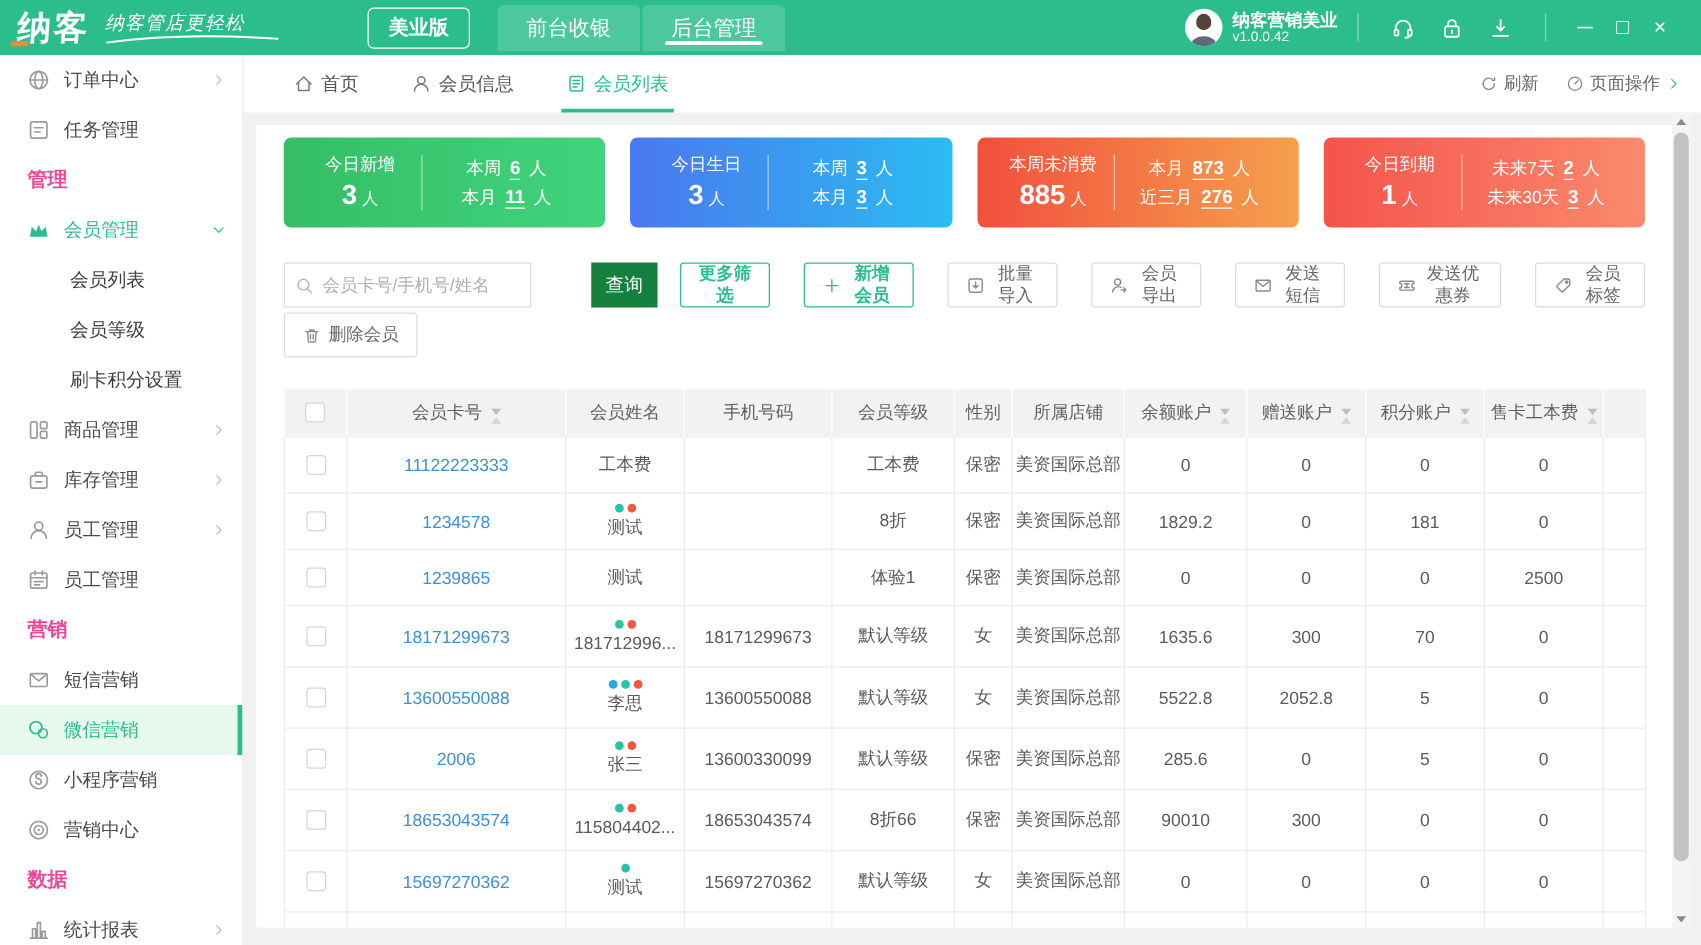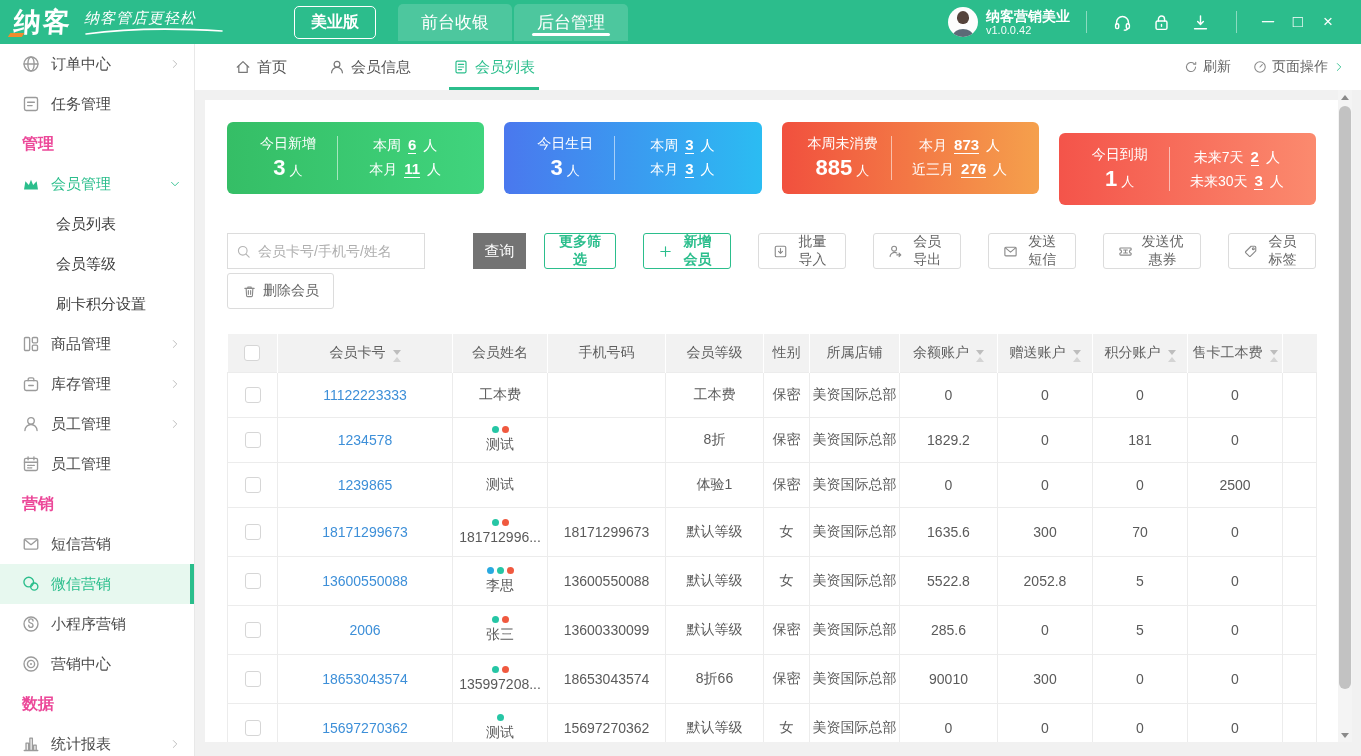--- a/index.html
+++ b/index.html
@@ -69,21 +69,21 @@
   .card-right { flex:1; display:flex; flex-direction:column; align-items:center; gap:5px; }
   .card-row { font-size:14px; display:flex; align-items:baseline; gap:7px; }
   .card-row .val { font-weight:bold; font-size:15px; border-bottom:1px solid #fff; cursor:pointer; }
 
   
   .toolbar-row { margin-top:28px; display:flex; align-items:center; }
   .search-box { width:198px; height:36px; border:1px solid #DCDCDC; display:flex; align-items:center; padding:0 8px; background:#fff; }
   .search-box .icon { width:15px; height:15px; color:#b5b5b5; margin-right:7px; }
   .search-box input { border:none; outline:none; flex:1; font-size:14px; color:#333; font-family:inherit; min-width:0; }
   .search-box input::placeholder { color:#AFAFAF; }
-  .btn-primary { width:62px; height:36px; background:#737373; color:#fff; border:none; font-size:15px; cursor:pointer; font-family:inherit;margin-left:48px; }
+  .btn-primary { width:62px; height:36px; background:#15803d; color:#fff; border:none; font-size:15px; cursor:pointer; font-family:inherit;margin-left:48px; }
   .tb-btns { display:flex; gap:27px; margin-left:18px; }
   .btn { height:36px; display:inline-flex; align-items:center; gap:6px; padding:0 14px; background:#fff; border-radius:3px; font-size:14px; cursor:pointer; font-family:inherit; }
   .btn .icon { width:15px; height:15px; }
   .btn.green-outline { border:1px solid #2BBE8C; color:#2BBE8C; font-weight:bold; }
   .btn.green-outline .icon { color:#2BBE8C; }
   .btn.gray-outline { border:1px solid #DCDCDC; color:#666; }
   .btn.gray-outline .icon { color:#8a8a8a; }
   .toolbar-row2 { margin-top:4px; display:flex; }
 
   
@@ -436,21 +436,21 @@
               <span class="val">873</span>
               <span>人</span>
             </div>
             <div class="card-row">
               <span>近三月</span>
               <span class="val">276</span>
               <span>人</span>
             </div>
           </div>
         </div>
-        <div class="card" style="background: linear-gradient(90deg, rgb(244, 84, 74), rgb(251, 138, 110)); margin-top: 23px;">
+        <div class="card" style="background: linear-gradient(90deg, rgb(244, 84, 74), rgb(251, 138, 110));">
           <div class="card-left">
             <div class="card-title">今日到期</div>
             <div class="card-big">1<span class="unit">人</span></div>
           </div>
           <div class="card-div"></div>
           <div class="card-right">
             <div class="card-row">
               <span>未来7天</span>
               <span class="val">2</span>
               <span>人</span>
@@ -750,21 +750,21 @@
           <tr class="h49">
             <td>
               <div class="cb"></div>
             </td>
             <td><a class="card-link">18653043574</a></td>
             <td>
               <div class="dots">
                 <span class="dot" style="background: rgb(38, 198, 165);"></span>
                 <span class="dot" style="background: rgb(240, 89, 63);"></span>
               </div>
-              <div>135997208...</div>
+              <div>115804402...</div>
             </td>
             <td>18653043574</td>
             <td>8折66</td>
             <td>保密</td>
             <td class="cell-store">美资国际总部</td>
             <td>90010</td>
             <td>300</td>
             <td>0</td>
             <td>0</td>
             <td></td>

